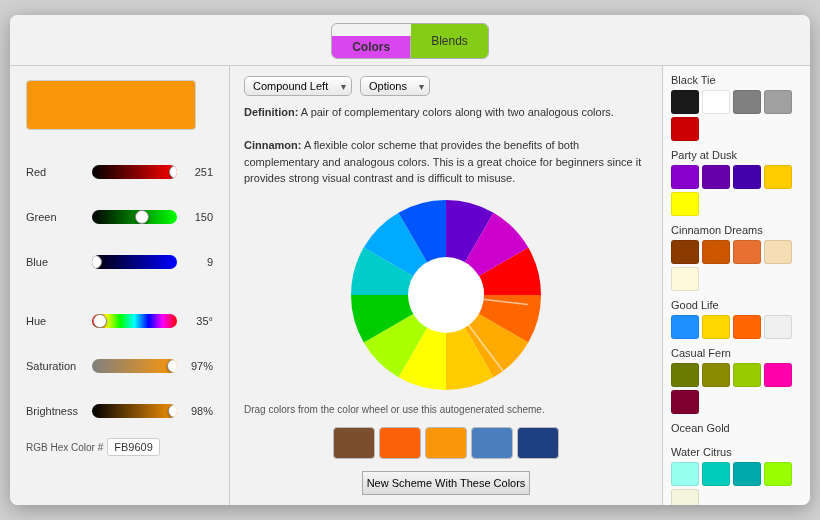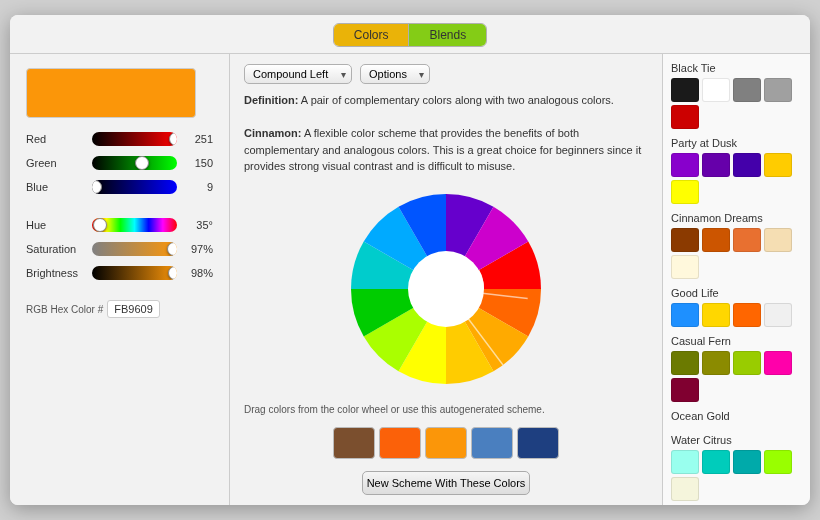--- a/index.html
+++ b/index.html
@@ -39,22 +39,23 @@
     }
     .tab-btn {
       padding: 4px 20px;
       font-size: 12px;
       background: #84cc16;
       border: none;
       cursor: pointer;
       color: #333;
     }
     .tab-btn.active {
-      background: #eab308;
-      font-weight: 400;
+      background: #d946ef;
+      font-weight: 700;
+      margin-top: 12px;
     }
     .tab-btn:not(:last-child) {
       border-right: 1px solid #b0b0b0;
     }
     .main-content {
       display: flex;
       flex: 1;
       overflow: hidden;
     }
 
@@ -74,20 +75,21 @@
       background: #FB9609;
       border-radius: 4px;
       border: 1px solid #ccc;
       margin-bottom: 6px;
     }
     .slider-row {
       display: flex;
       align-items: center;
       gap: 6px;
       margin-bottom: 2px;
+      margin-top: 21px;
     }
     .slider-label {
       width: 60px;
       font-size: 11px;
       color: #333;
     }
     .slider-container {
       flex: 1;
       height: 14px;
       border-radius: 7px;
@@ -206,21 +208,21 @@
       border-radius: 4px;
       border: 1px solid #bbb;
     }
     .new-scheme-btn {
       display: block;
       margin: 0 auto;
       padding: 5px 4px;
       font-size: 11px;
       background: linear-gradient(to bottom, #f5f5f5, #ddd);
       border: 1px solid #aaa;
-      border-radius: 5px;
+      border-radius: 0;
       cursor: pointer;
     }
 
     
     .right-panel {
       width: 148px;
       background: #f9f9f9;
       border-left: 1px solid #ccc;
       padding: 8px;
       overflow-y: auto;

